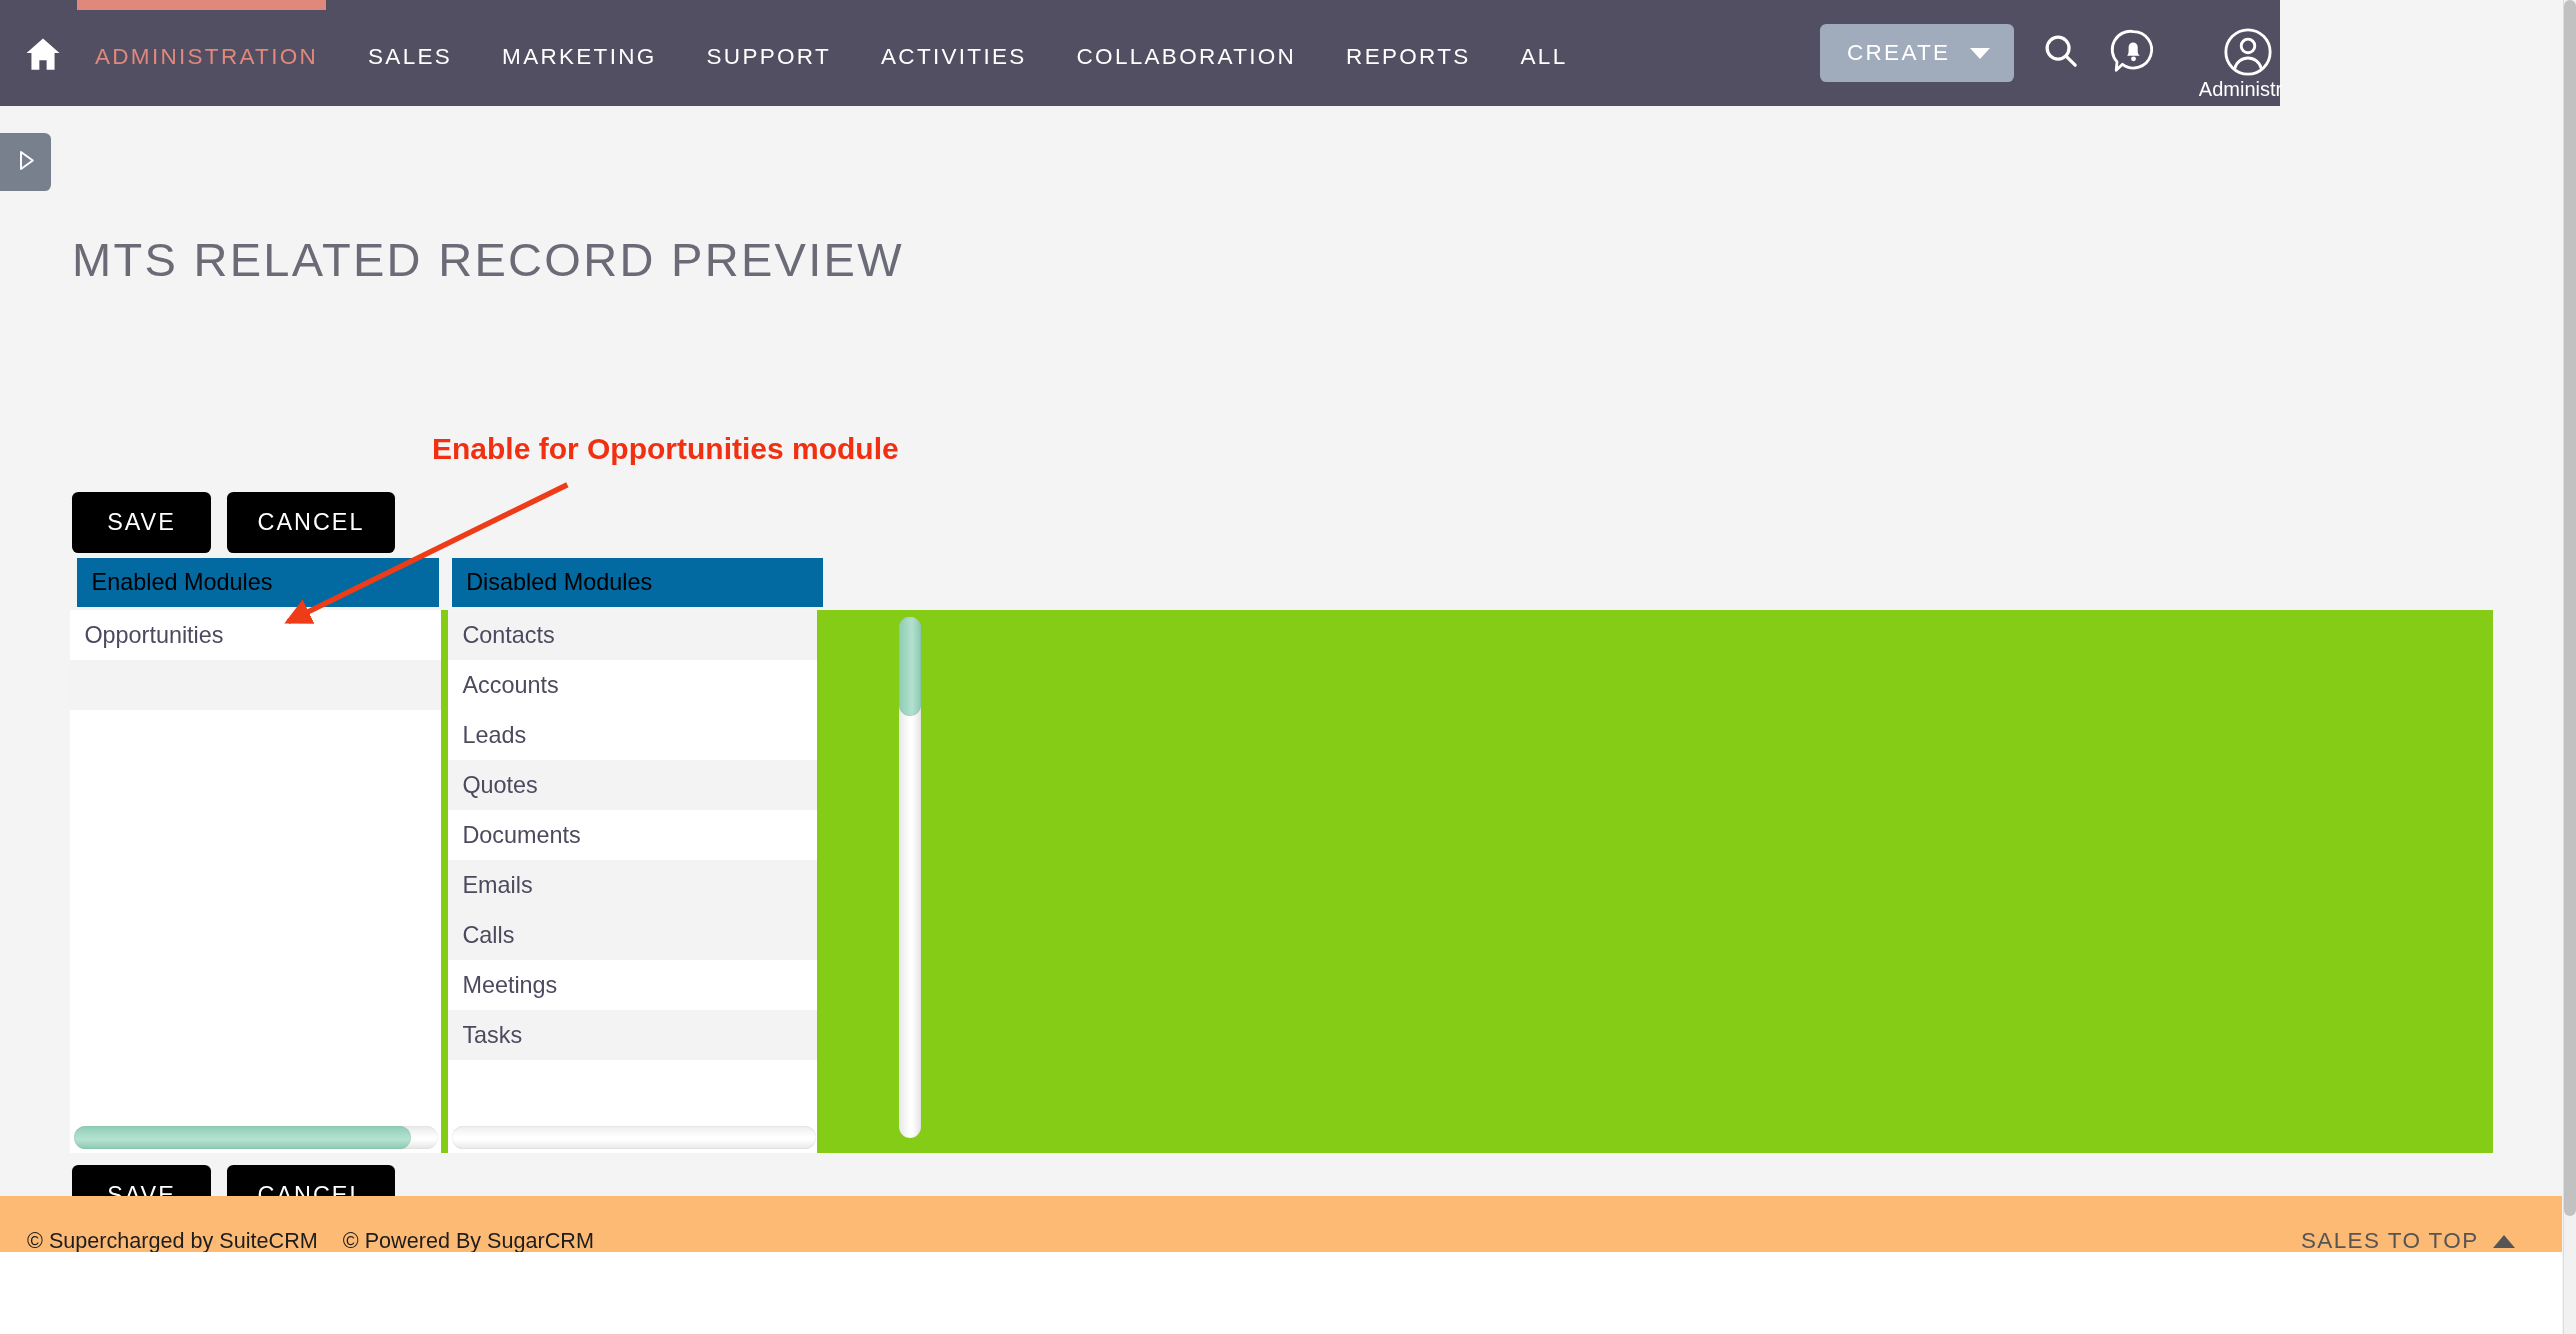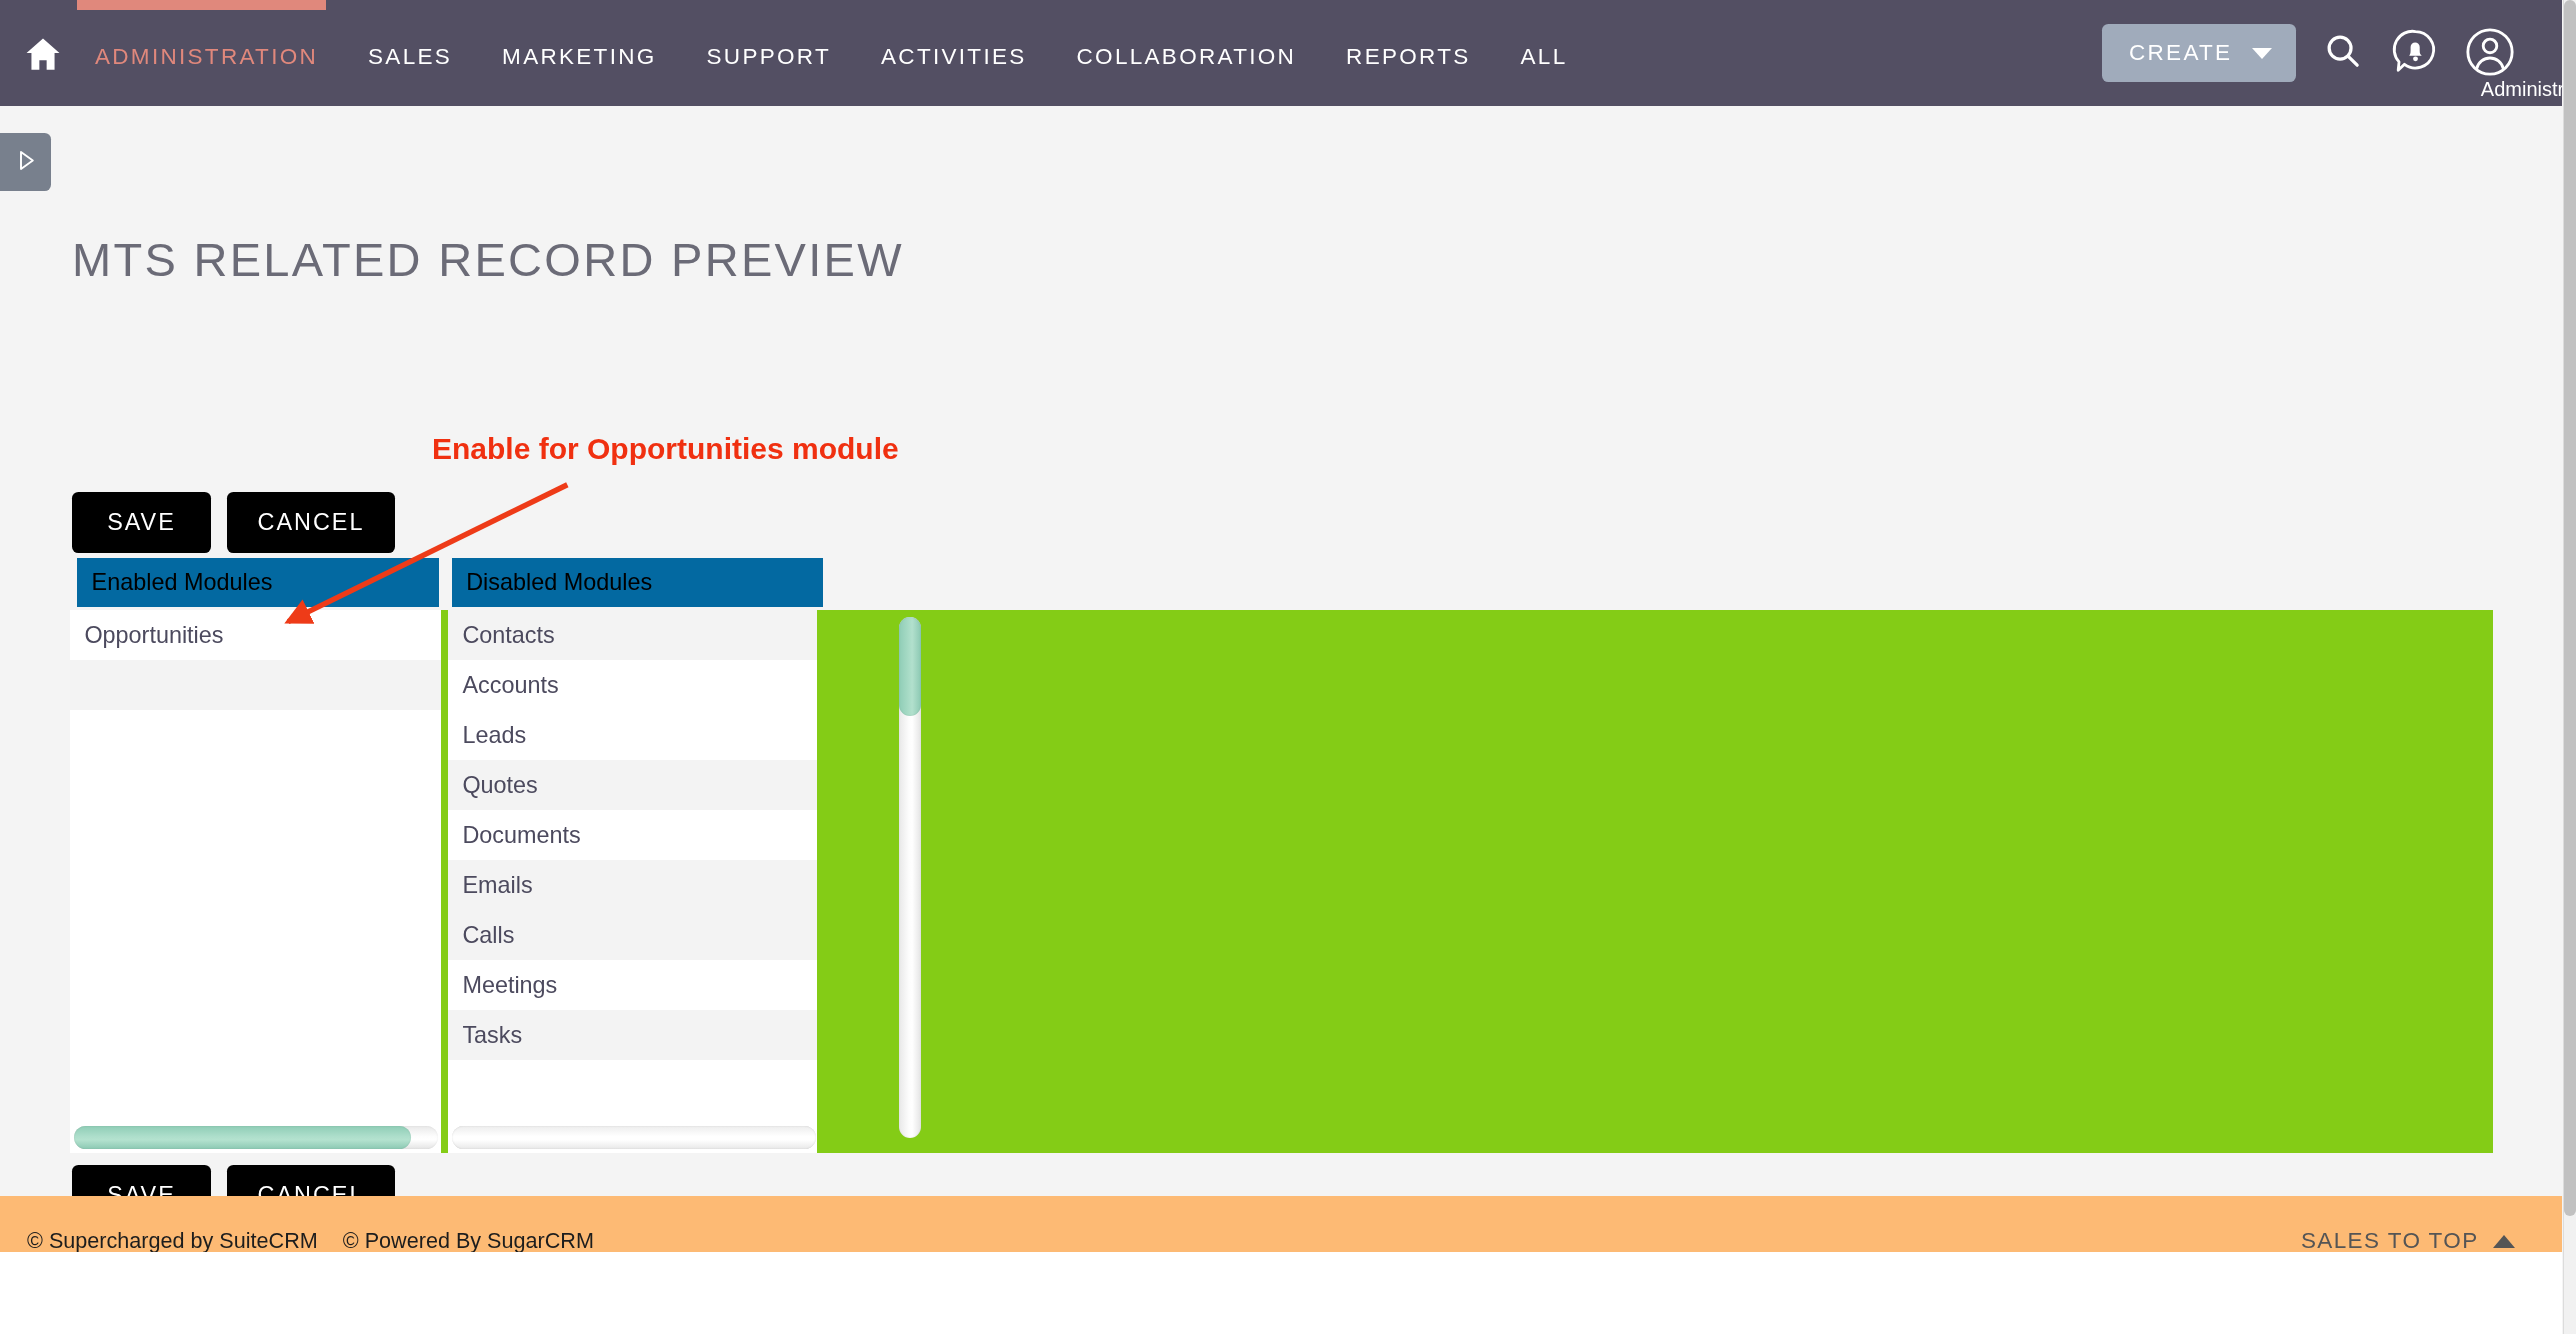--- a/index.html
+++ b/index.html
@@ -8,21 +8,21 @@
     height: 1335px;
     overflow: hidden;
     background: #f4f4f4;
     font-family: "Liberation Sans", sans-serif;
   }
 
   
   .navbar {
     position: absolute;
     top: 0; left: 0;
-    width: 2562px;
+    width: 2280px;
     height: 106px;
     background: #534f63;
     display: flex;
     align-items: center;
     z-index: 50;
   }
   .nav-active-indicator {
     position: absolute;
     top: 0;
     left: 77px;
@@ -87,21 +87,21 @@
     margin-left: 27px;
     cursor: pointer;
     display: flex;
     align-items: center;
     justify-content: center;
   }
   .avatar-block {
     margin-left: 25px;
     display: flex;
     flex-direction: column;
-    align-items: flex-start;
+    align-items: flex-end;
     cursor: pointer;
     position: relative;
     width: 90px;
   }
   .avatar-name {
     color: #ffffff;
     font-size: 20px;
     margin-top: 1.8px;
     white-space: nowrap;
     position: absolute;

